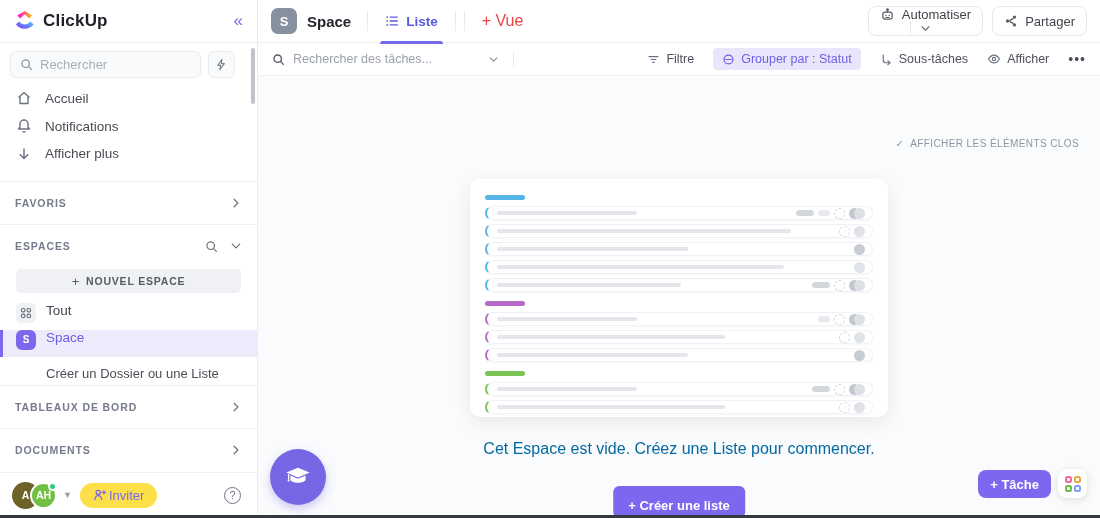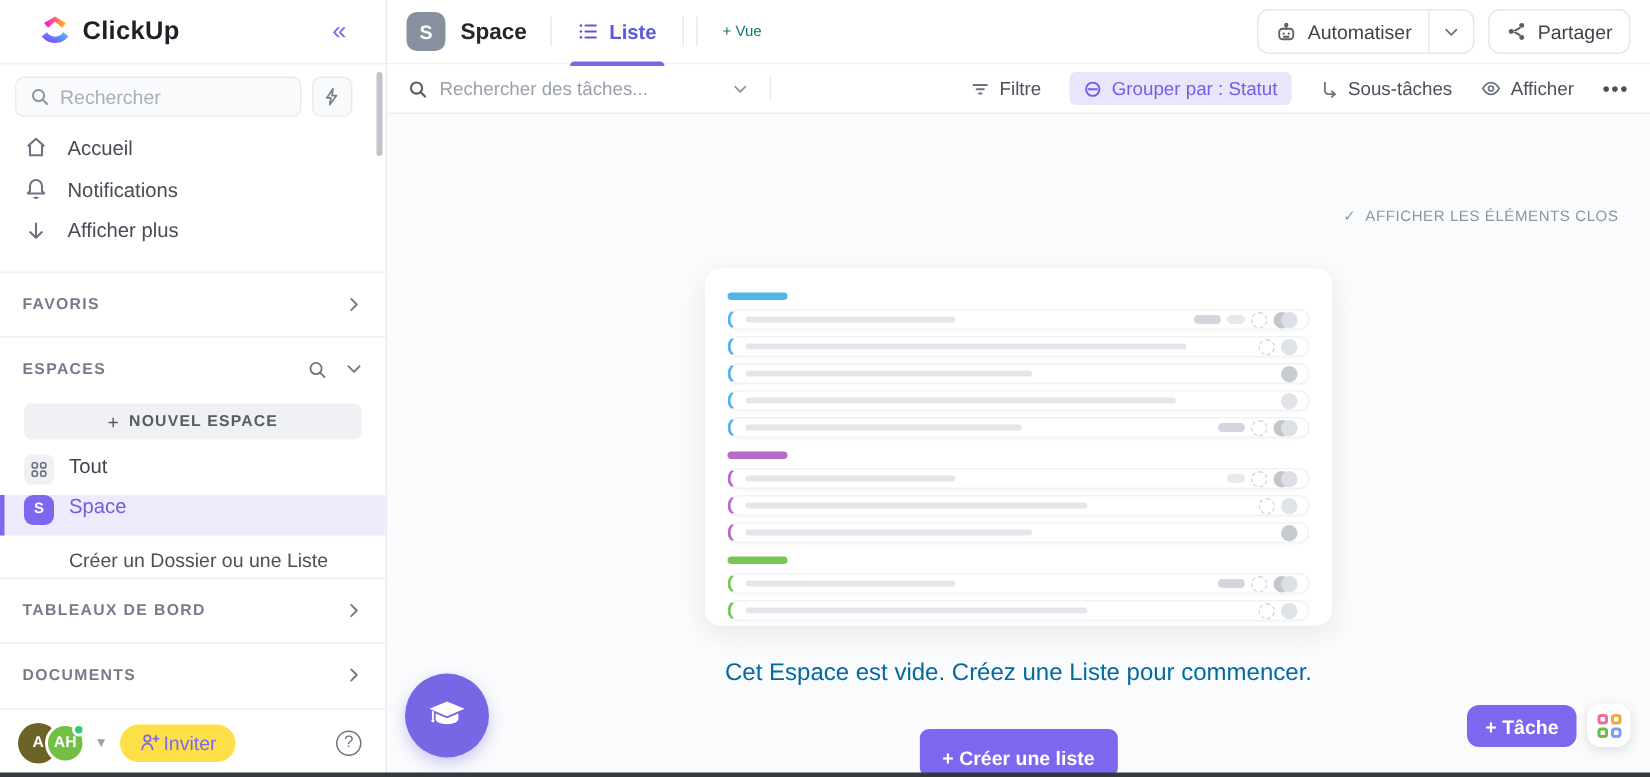--- a/index.html
+++ b/index.html
@@ -2,21 +2,21 @@
 <html><head>
 <meta charset="utf-8">
 <style>
   * { margin:0; padding:0; box-sizing:border-box; }
   html,body { width:1100px; height:518px; overflow:hidden; }
   body { font-family:"Liberation Sans", sans-serif; background:#fff; color:#33363d; }
   .app { position:relative; width:1100px; height:518px; display:flex; }
 
   
   .sidebar { position:relative; width:258px; height:100%; background:#fff; border-right:1px solid #e9ebee; flex:0 0 258px; display:flex; flex-direction:column; }
-  .logo-row { height:43px; display:flex; align-items:center; padding:0 26px; border-bottom:1px solid #edeff2; }
+  .logo-row { height:43px; display:flex; align-items:center; padding:0 14px; border-bottom:1px solid #edeff2; }
   .logo-mark { width:22px; height:22px; margin-right:7px; }
   .logo-text { font-size:17px; font-weight:bold; color:#1d2026; letter-spacing:.2px; }
   .collapse { margin-left:auto; color:#7b68ee; font-size:17px; cursor:pointer; line-height:1; }
 
   .search-row { display:flex; gap:7px; padding:8px 22px 7px 10px; }
   .side-search { flex:1; height:27px; display:flex; align-items:center; gap:7px; padding:0 9px; background:#f9fafb; border:1px solid #e9ebef; border-radius:6px; color:#a9aeb7; font-size:13px; }
   .bolt-btn { width:27px; height:27px; display:flex; align-items:center; justify-content:center; background:#f9fafb; border:1px solid #e9ebef; border-radius:6px; color:#7a8090; }
 
   .nav-item { height:28px; display:flex; align-items:center; gap:13px; padding:0 16px; font-size:13.5px; color:#484c55; cursor:pointer; }
   .nav-item .ic { color:#6b7280; display:flex; }
@@ -50,23 +50,23 @@
   
   .main { flex:1; display:flex; flex-direction:column; position:relative; }
   .top-header { height:43px; display:flex; align-items:center; padding:0 13px; border-bottom:1px solid #edeff2; background:#fff; }
   .hdr-avatar { width:26px; height:26px; background:#87909e; border-radius:7px; display:flex; align-items:center; justify-content:center; color:#fff; font-size:13px; font-weight:bold; }
   .hdr-name { font-size:15px; font-weight:bold; color:#23262d; margin:0 12px 0 10px; }
   .vdiv { width:1px; height:20px; background:#e8eaee; margin:0 4px; }
   .tab { position:relative; height:43px; display:flex; align-items:center; gap:7px; padding:0 13px; font-size:13.5px; color:#5b6068; cursor:pointer; }
   .tab .ic { display:flex; }
   .tab.active { color:#5a5ae0; font-weight:bold; }
   .tab.active::after { content:''; position:absolute; left:8px; right:8px; bottom:-1px; height:3px; background:#7368e8; border-radius:3px 3px 0 0; }
-  .add-view { display:flex; align-items:center; gap:6px; padding:0 13px; font-size:10px; color:#0f766e; cursor:pointer; }
+  .add-view { display:flex; align-items:center; gap:6px; padding:0 13px; font-size:16px; color:#ef4444; cursor:pointer; }
   .hdr-right { margin-left:auto; display:flex; align-items:center; gap:9px; }
-  .pill-btn { display:flex; align-items:center; height:30px; border:1px solid #e4e7ec; border-radius:8px; background:#fff; color:#3f434c; font-size:13px; cursor:pointer; font-family:inherit; }
+  .pill-btn { display:flex; align-items:center; height:30px; border:1px solid #e4e7ec; border-radius:8px; background:#fff; color:#3f434c; font-size:13px; cursor:pointer; font-family:inherit;flex-direction:column; }
   .pill-btn .seg { display:flex; align-items:center; gap:7px; padding:0 11px; height:100%; }
   .pill-btn .seg + .seg { border-left:1px solid #e9ebef; padding:0 9px; color:#6b7280; }
 
   .toolbar { height:33px; display:flex; align-items:center; padding:0 14px; border-bottom:1px solid #edeff2; background:#fff;text-align:center; }
   .task-search { display:flex; align-items:center; gap:8px; color:#9aa0ab; font-size:12.5px; cursor:text; }
   .task-search .chev { margin-left:48px; color:#8b919c; }
   .tb-div { width:1px; height:16px; background:#e8eaee; margin:0 14px; }
   .tb-right { margin-left:auto; display:flex; align-items:center; gap:19px; }
   .tb-item { display:flex; align-items:center; gap:6px; font-size:12.5px; color:#4c505a; cursor:pointer; }
   .tb-item .ic { color:#6b7280; display:flex; }

